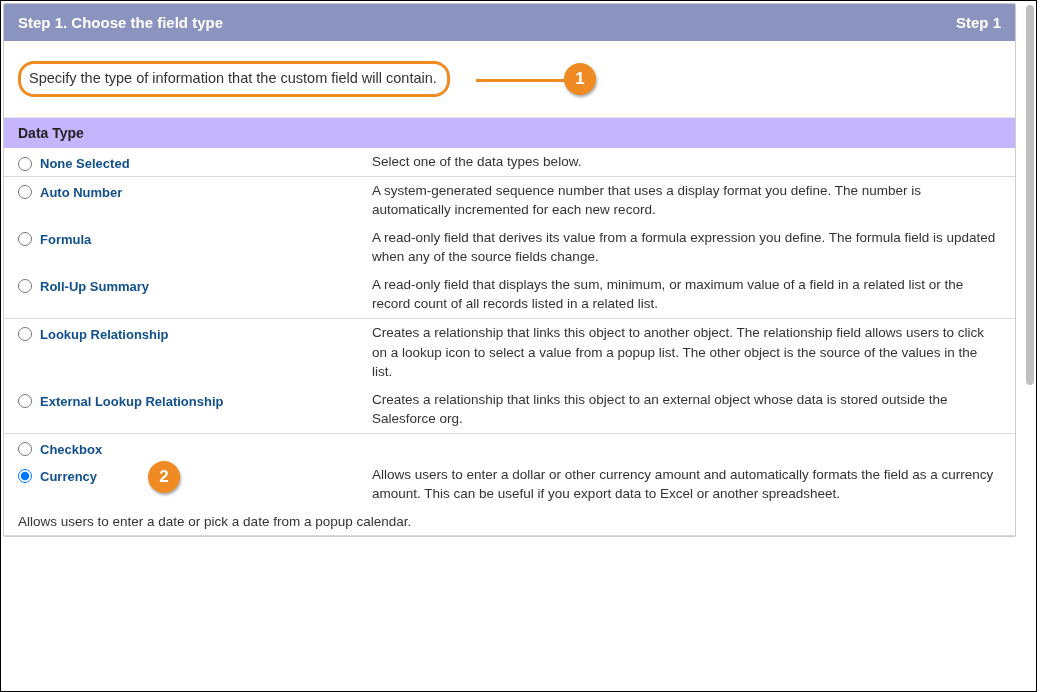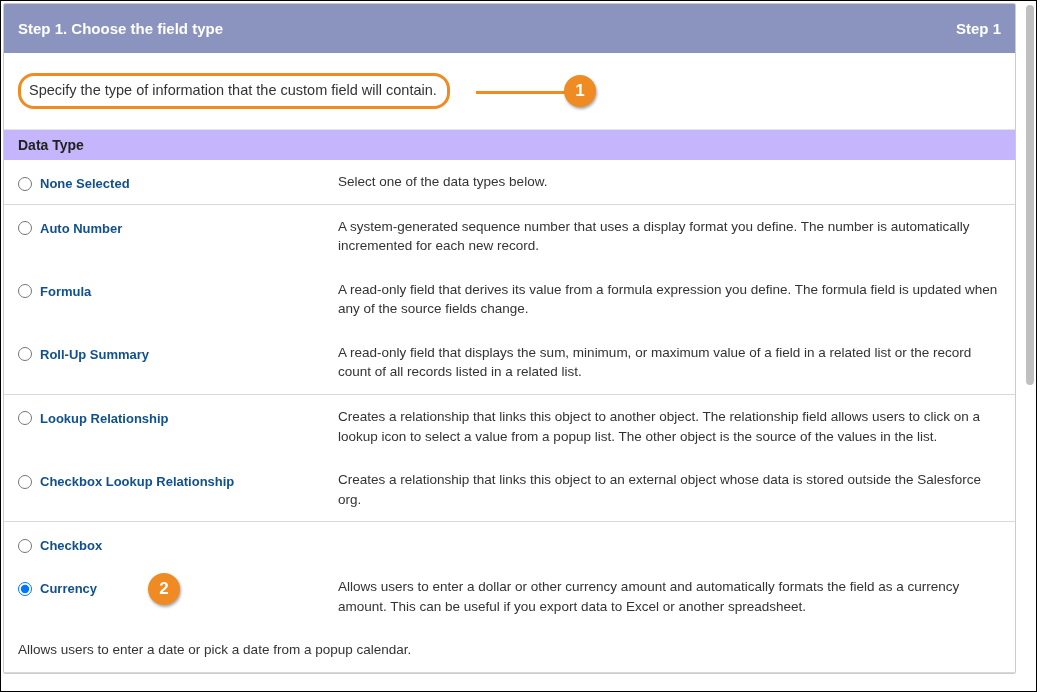--- a/index.html
+++ b/index.html
@@ -35,21 +35,21 @@
   }
   .page {
     border: 1px solid #ccc;
     margin: 2px 20px 2px 2px;
     border-radius: 2px;
     overflow: hidden;
   }
   .step-header {
     background: #8a94be;
     color: #fff;
-    padding: 16px 14px;
+    padding: 10px 14px;
     display: flex;
     justify-content: space-between;
     align-items: center;
     font-weight: bold;
     font-size: 15px;
   }
   .top-actions {
     background: #f6f6f6;
     border-bottom: 1px solid #e5e5e5;
     padding: 11px 14px;
@@ -113,21 +113,22 @@
     padding: 7px 14px;
     font-weight: bold;
     font-size: 14px;
   }
   .group {
     border-bottom: 1px solid #d9d9d9;
   }
   .row {
     display: flex;
     align-items: flex-start;
-    padding: 12px 14px;
+    padding: 4px 14px;
+    gap: 34px;
   }
   .cell-left {
     width: 320px;
     flex-shrink: 0;
     display: flex;
     align-items: center;
     gap: 8px;
     padding-top: 4px;
     position: relative;
   }
@@ -227,21 +228,21 @@
           <div class="row">
             <div class="cell-left">
               <input type="radio" name="datatype" style="">
               <span class="type-label">Lookup Relationship</span>
             </div>
             <div class="cell-right">Creates a relationship that links this object to another object. The relationship field allows users to click on a lookup icon to select a value from a popup list. The other object is the source of the values in the list.</div>
           </div>
           <div class="row">
             <div class="cell-left">
               <input type="radio" name="datatype" style="">
-              <span class="type-label">Checkbox Lookup Relationship</span>
+              <span class="type-label">External Lookup Relationship</span>
             </div>
             <div class="cell-right">Creates a relationship that links this object to an external object whose data is stored outside the Salesforce org.</div>
           </div>
         </div>
         <div class="group">
           <div class="row">
             <div class="cell-left">
               <input type="radio" name="datatype" style="">
               <span class="type-label">Checkbox</span>
             </div>

